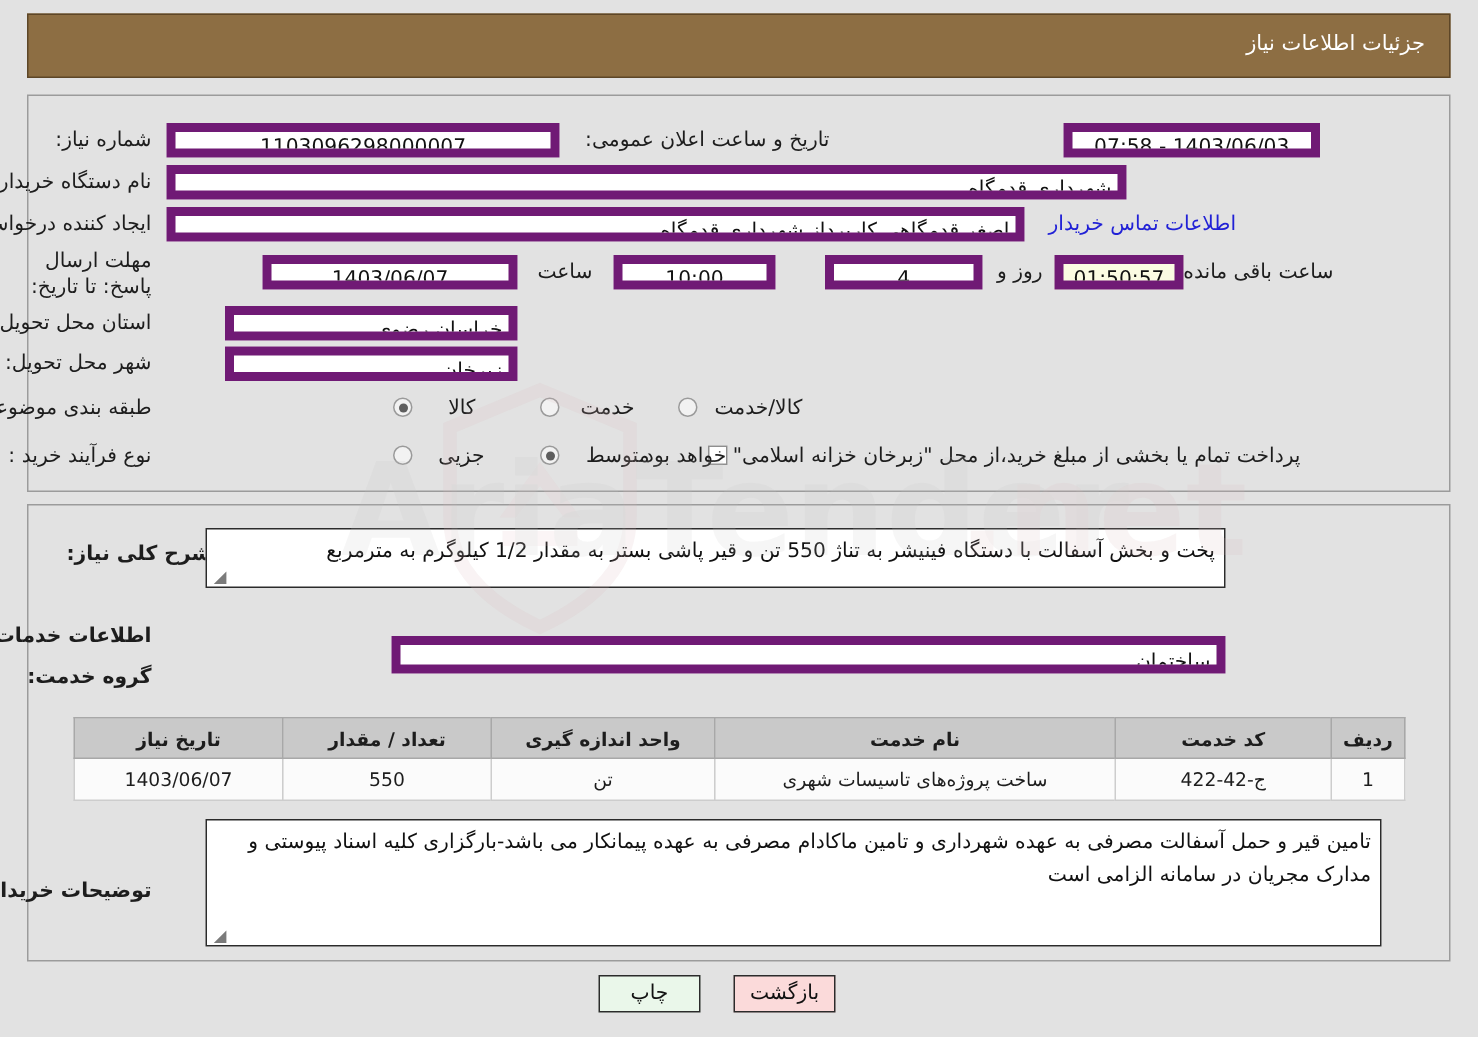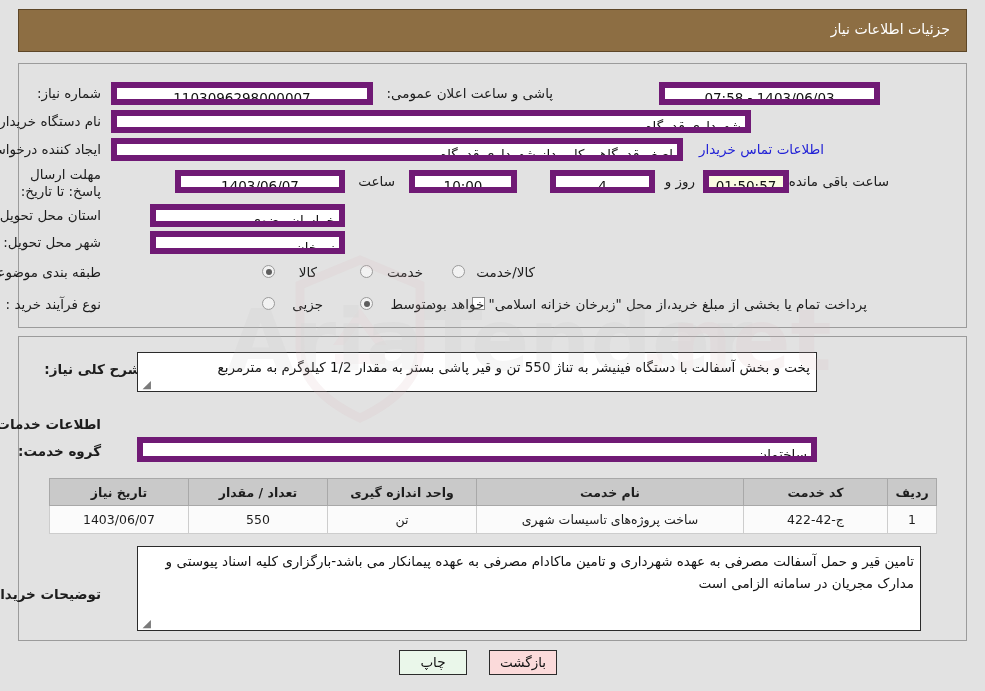--- a/index.html
+++ b/index.html
@@ -177,22 +177,22 @@
 <div id="page">
 
   <div class="header-bar">
     <div class="header-title">جزئیات اطلاعات نیاز</div>
   </div>
 
   <div class="panel" id="panel-top"></div>
 
   <div class="lbl" style="right:884px; top:85px;">شماره نیاز:</div>
   <div class="box center" style="right:612px; top:82px; width:262px;">1103096298000007</div>
-  <div class="lbl" style="right:432px; top:85px;">پاشی و ساعت اعلان عمومی:</div>
-  <div class="box center" style="right:105px; top:82px; width:221px;">1403/06/03 - 07:58</div>
+  <div class="lbl" style="right:432px; top:85px;">تاریخ و ساعت اعلان عمومی:</div>
+  <div class="box center" style="right:105px; top:82px; width:171px;">1403/06/03 - 07:58</div>
 
   <div class="lbl" style="right:884px; top:113px;">نام دستگاه خریدار:</div>
   <div class="box right" style="right:234px; top:110px; width:640px;">شهرداری قدمگاه</div>
 
   <div class="lbl" style="right:884px; top:141px;">ایجاد کننده درخواست:</div>
   <div class="box right" style="right:302px; top:138px; width:572px;">اصغر قدمگاهی کاربرداز شهرداری قدمگاه</div>
   <div class="link" style="right:686px; top:141px; right:auto; left:699px;">اطلاعات تماس خریدار</div>
 
   <div class="lbl" style="right:884px; top:166px; width:82px; white-space:normal; line-height:17px;margin-left:16px;">مهلت ارسال پاسخ: تا تاریخ:</div>
   <div class="box center" style="right:640px; top:170px; width:170px;">1403/06/07</div>
@@ -229,21 +229,21 @@
 
   <div class="lbl bold" style="right:844px; top:361px;">شرح کلی نیاز:</div>
   <div class="ta" style="right:168px; top:352px; width:680px; height:40px;">
     <span>پخت و بخش آسفالت با دستگاه فینیشر به تناژ 550 تن و قیر پاشی بستر به مقدار 1/2 کیلوگرم به مترمربع</span>
     <span class="grip">◢</span>
   </div>
 
   <div class="lbl bold" style="right:884px; top:416px;">اطلاعات خدمات مورد نیاز</div>
 
   <div class="lbl bold" style="right:884px; top:443px;">گروه خدمت:</div>
-  <div class="box right" style="right:168px; top:437px; width:680px; height:25px; line-height:23px;">ساختمان</div>
+  <div class="box right" style="right:168px; top:424px; width:556px; height:25px; line-height:23px;">ساختمان</div>
 
   <table class="tbl">
     <thead>
       <tr>
         <th style="width:40px;">ردیف</th>
         <th style="width:135px;">کد خدمت</th>
         <th>نام خدمت</th>
         <th style="width:140px;">واحد اندازه گیری</th>
         <th style="width:130px;">تعداد / مقدار</th>
         <th style="width:130px;">تاریخ نیاز</th>

